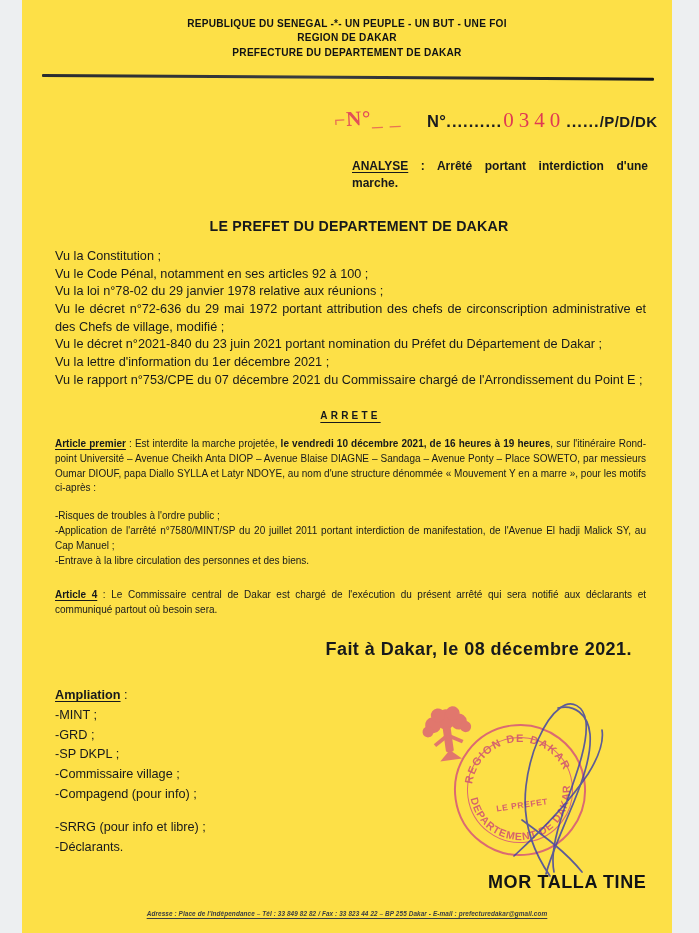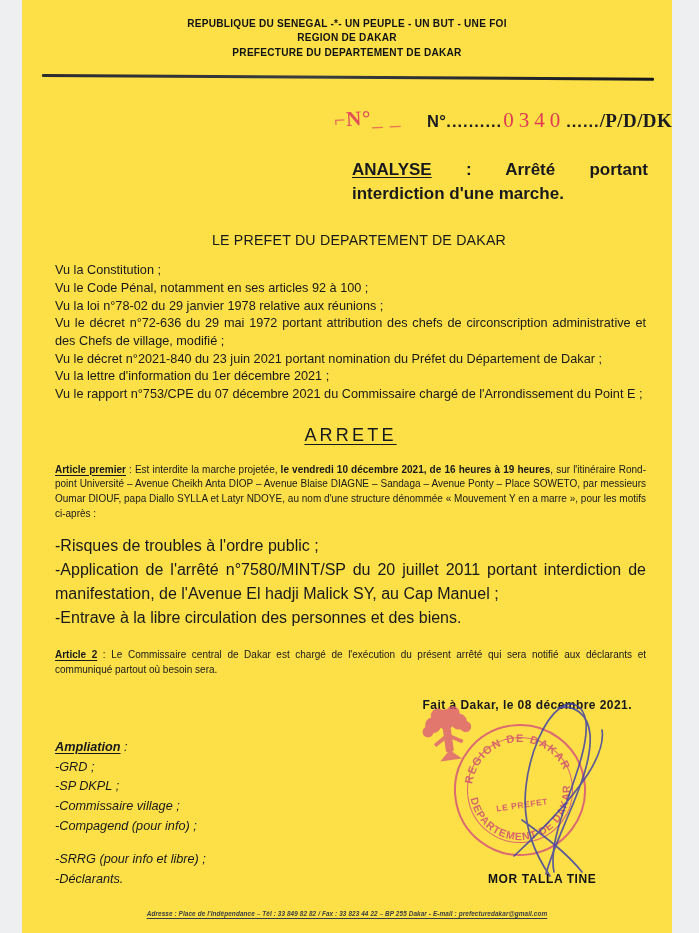--- a/index.html
+++ b/index.html
@@ -104,61 +104,61 @@
   }
   .ref-main .dots { letter-spacing: 1px; font-weight: bold; }
   .ref-number {
     color: #e03a53;
     font-family: "Liberation Serif", serif;
     font-size: 21px;
     font-weight: normal;
     letter-spacing: 5px;
     padding: 0 1px;
   }
-  .ref-suffix { font-size: 19px; font-family: Liberation Serif, serif; }
+  .ref-suffix { font-size: 15px; }
 
   
   .analyse-block {
     margin: 14px 24px 0 0;
     padding-left: 330px;
-    font-size: 17px;
+    font-size: 12px;
     line-height: 1.42;
     text-align: justify;
     font-weight: bold;
   }
   .analyse-label {
     text-decoration: underline;
     text-underline-offset: 2px;
   }
 
   
   .doc-title {
     margin-top: 26px;
     text-align: center;
     font-size: 14.2px;
-    font-weight: normal;
+    font-weight: bold;
     letter-spacing: 0.2px;
     padding-left: 24px;
   }
 
   
   .body-block {
     margin: 14px 26px 0 33px;
     font-size: 12.7px;
     line-height: 1.39;
     color: #17191c;
   }
   .vu-line { text-align: justify; }
   .vu-line.just { text-align: justify; text-align-last: left; }
 
   .arrete-head {
     margin: 20px 0 0 0;
     text-align: center;
-    font-size: 18px;
-    font-weight: normal;
+    font-size: 10px;
+    font-weight: bold;
     letter-spacing: 3.2px;
   }
   .arrete-head span {
     text-decoration: underline;
     text-underline-offset: 3px;
   }
 
   .para {
     margin-top: 14px;
     text-align: justify;
@@ -170,42 +170,41 @@
     font-weight: bold;
     text-decoration: underline;
     text-underline-offset: 2px;
   }
   .b { font-weight: bold; }
 
   .motifs { margin-top: 13px; }
   .motif {
     text-align: justify;
     text-align-last: left;
-    font-size: 16px;
+    font-size: 10px;
     line-height: 1.45;
     margin-bottom: 1px;
   }
 
   .art2 { margin-top: 19px; }
 
   .fait {
     margin-top: 20px;
     text-align: right;
     padding-right: 14px;
-    font-size: 12px;
+    font-size: 18px;
     font-weight: bold;
     letter-spacing: 0.45px;
   }
 
   
   .ampliation {
     margin-top: 24px;
     font-size: 12.7px;
     line-height: 1.55;
-    font-style: italic;
   }
   .amp-title {
     font-weight: bold;
     text-decoration: underline;
     text-underline-offset: 2px;
   }
   .amp-gap { height: 14px; }
 
   
   .sig-area {
@@ -261,21 +260,21 @@
     top: 0px;
     width: 130px;
     height: 182px;
     color: #3b3fa8;
     opacity: 0.82;
   }
   .sig-name {
     position: absolute;
     left: 36px;
     top: 172px;
-    font-size: 12px;
+    font-size: 18px;
     font-weight: bold;
     letter-spacing: 0.6px;
     color: #111316;
     white-space: nowrap;
     padding-left: 12px;
   }
 
   
   .footer {
     position: absolute;
@@ -343,29 +342,30 @@
           <span class="art-label">Article premier</span><span> : </span><span>Est interdite la marche projetée, </span><span class="b">le vendredi 10 décembre 2021, de 16 heures à 19 heures</span><span>, sur l'itinéraire Rond-point Université – Avenue Cheikh Anta DIOP – Avenue Blaise DIAGNE – Sandaga – Avenue Ponty – Place SOWETO, par messieurs Oumar DIOUF, papa Diallo SYLLA et Latyr NDOYE, au nom d'une structure dénommée « Mouvement Y en a marre », pour les motifs ci-après :</span>
         </div>
 
         <div class="motifs">
           <div class="motif">-Risques de troubles à l'ordre public ;</div>
           <div class="motif">-Application de l'arrêté n°7580/MINT/SP du 20 juillet 2011 portant interdiction de manifestation, de l'Avenue El hadji Malick SY, au Cap Manuel ;</div>
           <div class="motif">-Entrave à la libre circulation des personnes et des biens.</div>
         </div>
 
         <div class="para art2">
-          <span class="art-label">Article 2</span><span> : </span><span>Le Commissaire central de Dakar est chargé de l'exécution du présent arrêté qui sera notifié aux déclarants et communiqué partout où besoin sera.</span>
+          <span class="art-label">Article 4</span><span> : </span><span>Le Commissaire central de Dakar est chargé de l'exécution du présent arrêté qui sera notifié aux déclarants et communiqué partout où besoin sera.</span>
         </div>
 
         <div class="fait">Fait à Dakar, le 08 décembre 2021.</div>
 
         <div class="ampliation">
           <div>
             <span class="amp-title">Ampliation</span><span> :</span>
           </div>
+          <div>-MINT ;</div>
           <div>-GRD ;</div>
           <div>-SP DKPL ;</div>
           <div>-Commissaire village ;</div>
           <div>-Compagend (pour info) ;</div>
           <div class="amp-gap"></div>
           <div>-SRRG (pour info et libre) ;</div>
           <div>-Déclarants.</div>
         </div>
 
       </div>

